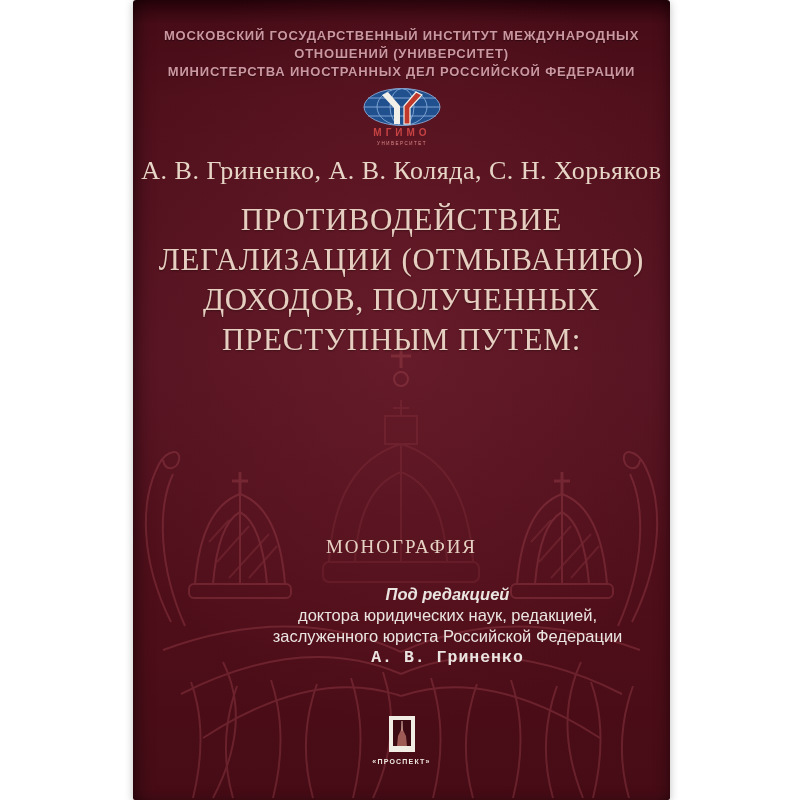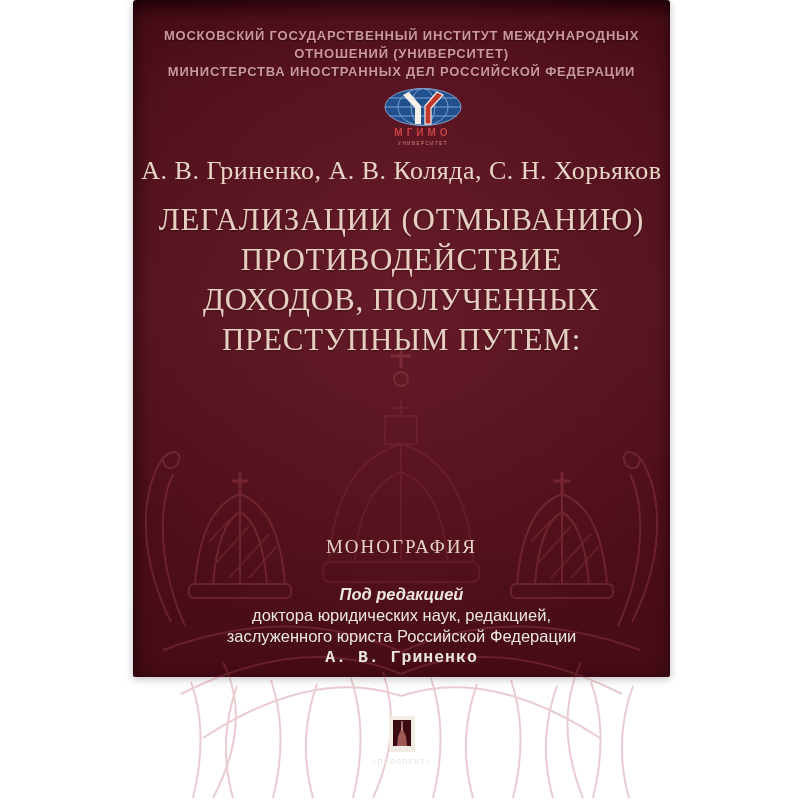--- a/index.html
+++ b/index.html
@@ -5,21 +5,21 @@
   html,body{margin:0;padding:0;}
   body{
     width:800px;height:800px;
     background:#ffffff;
     font-family:"Liberation Sans", sans-serif;
     position:relative;
     overflow:hidden;
   }
   .cover{
     position:absolute;
-    left:133px; top:0; width:537px; height:677px;
+    left:133px; top:0; width:537px; height:800px;
     background:
       radial-gradient(ellipse 420px 520px at 50% 42%, rgba(116,34,48,.55), rgba(0,0,0,0) 75%),
       linear-gradient(180deg,#2a040b 0%, #470c17 3%, #4f0f1b 12%, #551321 45%, #4e0e19 78%, #460c16 100%);
     box-shadow:
       inset 10px 0 18px -8px rgba(0,0,0,.55),
       inset -8px 0 16px -8px rgba(0,0,0,.45),
       0 2px 8px rgba(0,0,0,.25);
     border-radius:3px 3px 2px 2px;
   }
   .ornament{
@@ -31,21 +31,21 @@
   
   .institute{
     top:27px;
     color:#cb97a0;
     font-size:13px; font-weight:bold; line-height:18px;
     letter-spacing:.8px;
     text-shadow:0 1px 1px rgba(0,0,0,.4);
   }
 
   
-  .mgimo{top:88px; height:62px;margin-left:21px;}
+  .mgimo{top:88px; height:62px;}
   .mgimo svg{display:inline-block;}
 
   
   .authors{
     top:156px;
     font-family:"Liberation Serif", serif;
     font-size:26px; color:#e7d5c6;
     letter-spacing:.5px;
   }
 
@@ -68,21 +68,21 @@
     top:536px;
     font-family:"Liberation Serif", serif;
     font-size:19px; letter-spacing:2px;
     color:#e6d2c3;
   }
 
   
   .editor{
     top:584px;
     color:#ebe5e1;
-    font-size:16.5px; line-height:21px;
+    font-size:16.5px; line-height:21px;margin-left:46px;
   }
   .editor .intro{font-weight:bold; font-style:italic;}
   .editor .name{font-weight:bold; letter-spacing:1px;font-family:Liberation Mono, monospace;}
 
   
   .publisher{top:716px;}
   .publisher-label{
     display:block; margin-top:2px;
     color:#efe9e2; font-size:7px; font-weight:bold; letter-spacing:1.2px;
   }
@@ -165,22 +165,22 @@
       <path d="M66 4 L54 18 L54 36 L60 36 L60 20 L72 7 Z" fill="#c0392b" stroke="#f3f0ea" stroke-width="1.2"></path>
       <text x="52" y="48" text-anchor="middle" font-family="Liberation Sans, sans-serif" font-size="10" font-weight="bold" letter-spacing="4" fill="#c74343">МГИМО</text>
       <rect x="30" y="51" width="44" height="7" rx="2" fill="#5e1722"></rect>
       <text x="52" y="56.5" text-anchor="middle" font-family="Liberation Sans, sans-serif" font-size="4.5" letter-spacing="1.5" fill="#d88a8a">УНИВЕРСИТЕТ</text>
     </svg>
   </div>
 
   <div class="layer authors">А. В. Гриненко, А. В. Коляда, С. Н. Хорьяков</div>
 
   <div class="layer book-title">
+    <div>ПРОТИВОДЕЙСТВИЕ</div>
     <div>ЛЕГАЛИЗАЦИИ (ОТМЫВАНИЮ)</div>
-    <div>ПРОТИВОДЕЙСТВИЕ</div>
     <div>ДОХОДОВ, ПОЛУЧЕННЫХ</div>
     <div>ПРЕСТУПНЫМ ПУТЕМ:</div>
   </div>
 
 
   <div class="layer edition">МОНОГРАФИЯ</div>
 
   <div class="layer editor">
     <div class="intro">Под редакцией</div>
     <div>доктора юридических наук, редакцией,</div>

